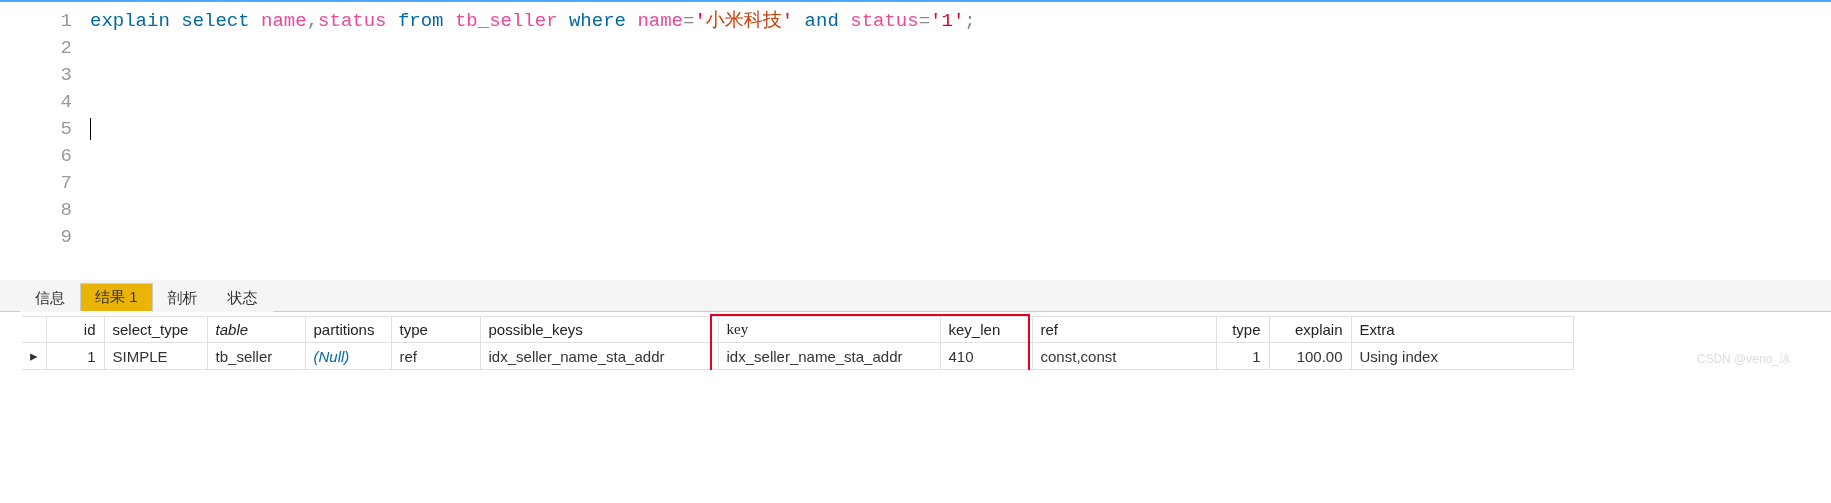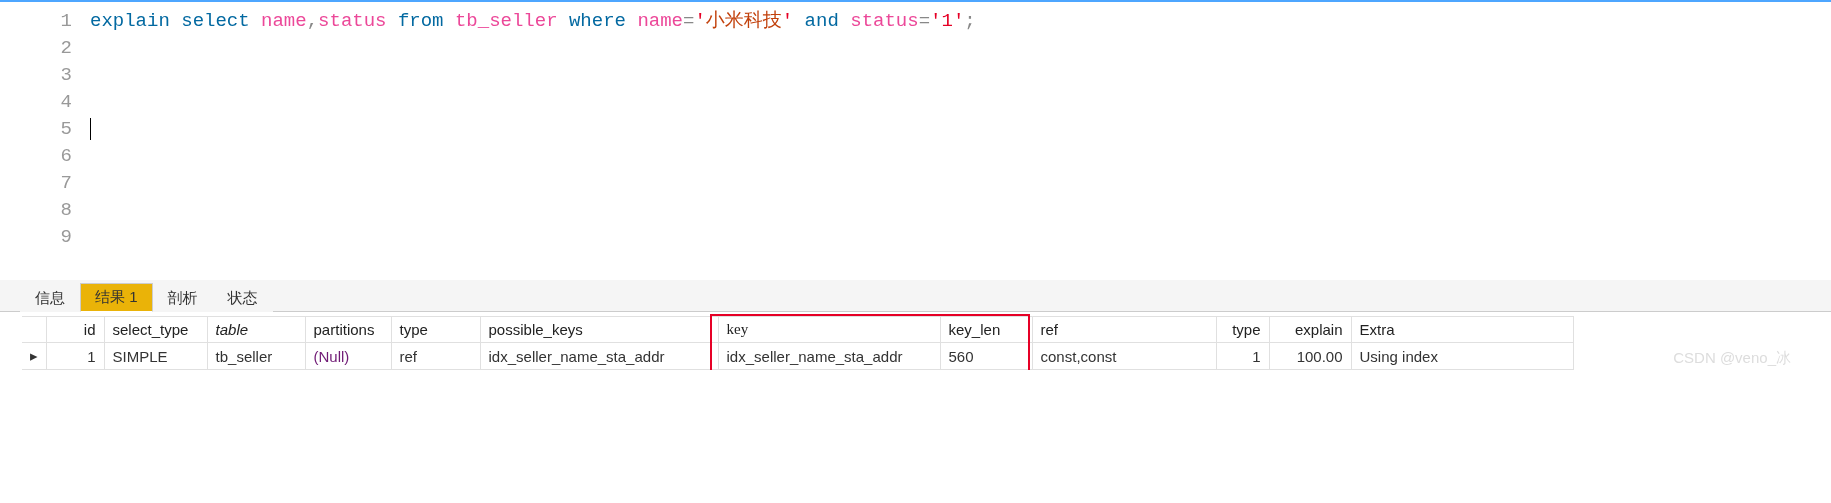--- a/index.html
+++ b/index.html
@@ -98,33 +98,33 @@
       color: #222;
       border-top: 1px solid #e0e0e0;
     }
     .row-marker {
       width: 22px;
       border-right: 1px solid #e0e0e0;
       text-align: center;
       padding: 0;
       color: #333;
     }
-    .null { color: #701a75; }
+    .null { color: #0369a1; font-style: italic; }
     .num-right { text-align: right !important; padding-right: 10px; }
     .highlight-box {
       position: absolute;
       border: 2px solid #e60026;
       pointer-events: none;
     }
     .watermark {
       position: absolute;
       right: 40px;
       bottom: 2px;
       color: #ddd;
-      font-size: 15px;
+      font-size: 12px;
       font-family: Arial, sans-serif;
     }
     .col-id { width: 58px; }
     .col-seltype { width: 103px; }
     .col-table { width: 98px; font-style: italic; }
     .col-part { width: 86px; margin-top: 27px; }
     .col-type { width: 89px; }
     .col-pk { width: 238px; }
     .col-key { width: 222px; font-family: Liberation Serif, serif; }
     .col-keylen { width: 92px; }
@@ -204,21 +204,21 @@
     <tbody>
       <tr>
         <td class="row-marker">▸</td>
         <td class="num-right">1</td>
         <td>SIMPLE</td>
         <td>tb_seller</td>
         <td class="null">(Null)</td>
         <td>ref</td>
         <td>idx_seller_name_sta_addr</td>
         <td>idx_seller_name_sta_addr</td>
-        <td>560</td>
+        <td>410</td>
         <td>const,const</td>
         <td class="num-right">1</td>
         <td class="num-right">100.00</td>
         <td>Using index</td>
       </tr>
     </tbody>
   </table>
   <div class="highlight-box" style="left:710px; top:2px; width:320px; height:60px;"></div>
   <div class="watermark">CSDN @veno_冰</div>
 </div>

